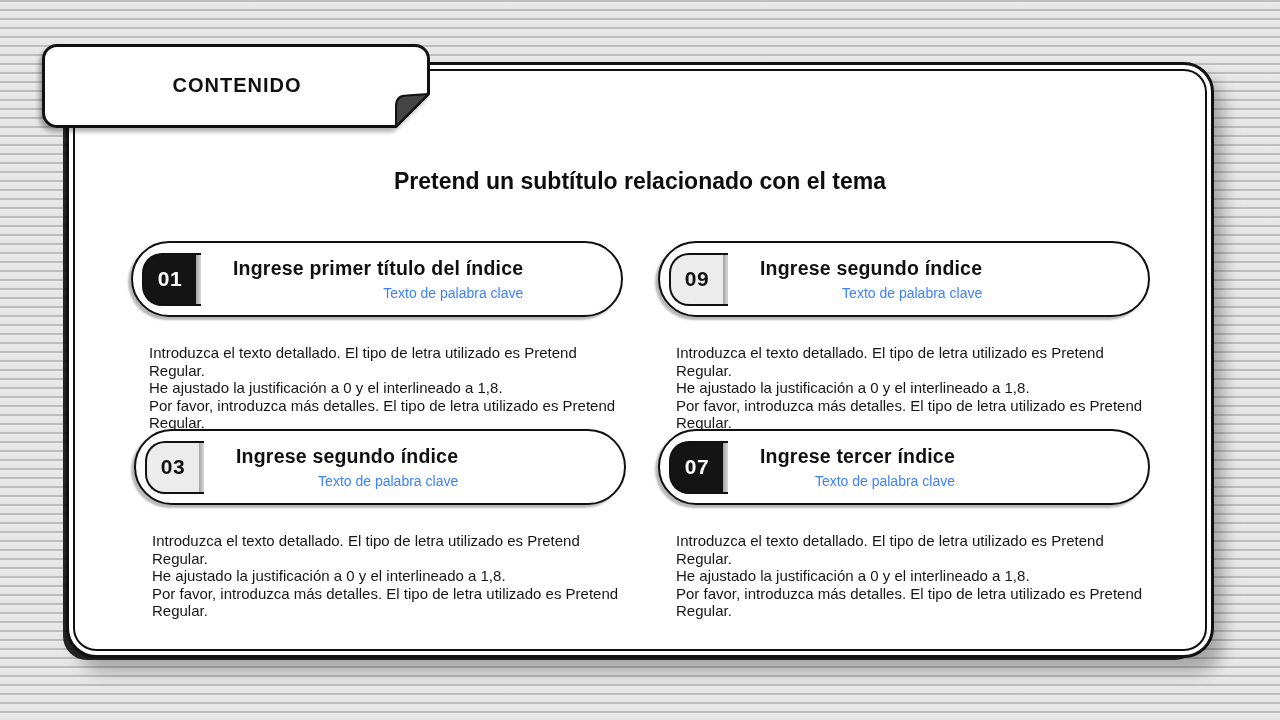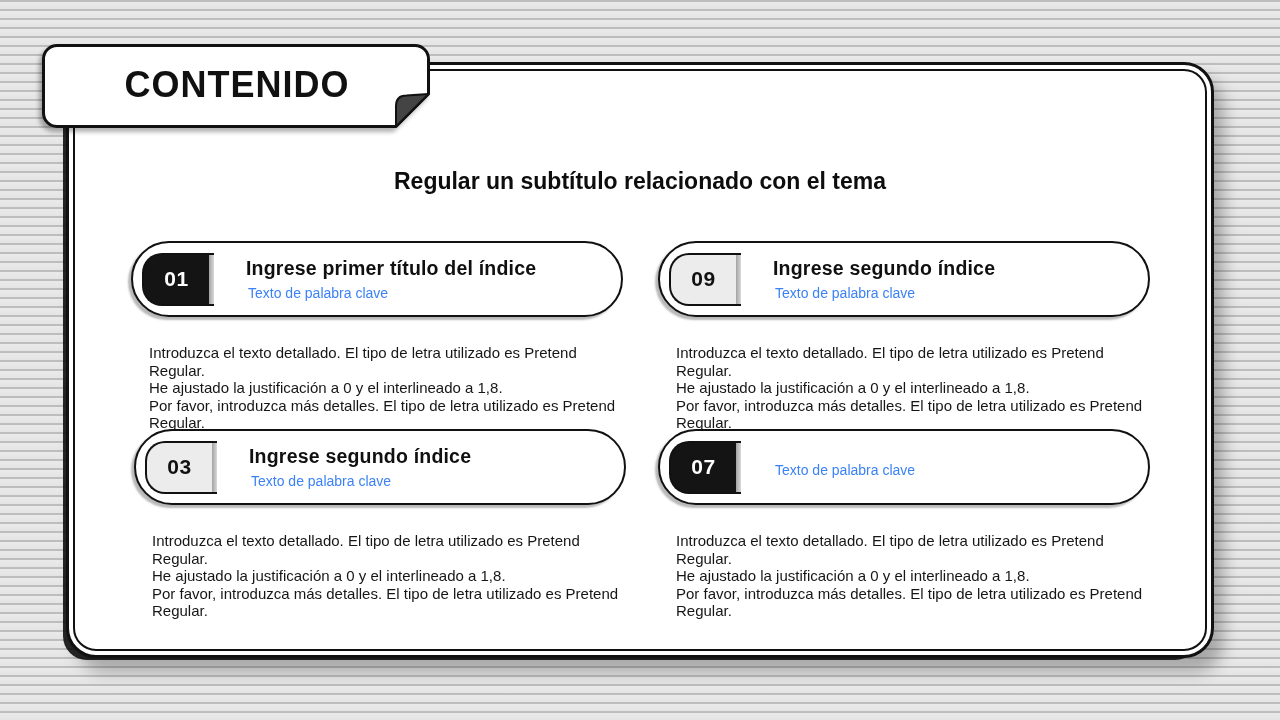--- a/index.html
+++ b/index.html
@@ -52,21 +52,21 @@
     position:absolute;
     left:42px; top:44px;
     width:390px; height:84px;
     z-index:4;
     filter:drop-shadow(-3px 4px 2px rgba(0,0,0,0.3));
   }
   .title-box svg{display:block;width:390px;height:84px;}
   .title-text{
     position:absolute; inset:0;
     display:flex; align-items:center; justify-content:center;
-    font-size:36px; font-weight:700; letter-spacing:1px;
+    font-size:20px; font-weight:700; letter-spacing:1px;
     color:var(--outline);
     padding-bottom:2px;
   }
 
   
   .subtitle{
     position:absolute;
     left:0; top:168px; width:1280px;
     text-align:center;
     font-size:23px; font-weight:700; color:#0d0d0d;
@@ -83,39 +83,39 @@
   .pill{
     height:76px; width:492px;
     background:var(--card-bg);
     border:2.5px solid var(--outline);
     border-radius:38px;
     display:flex; align-items:center;
     box-shadow:-3px 3px 2px rgba(0,0,0,0.28);
   }
   .badge{
     position:relative;
-    width:72px; height:53px;
+    width:59px; height:53px;
     margin-left:9px;
     flex:none;
     border:2.5px solid var(--outline);
     border-right:none;
     border-radius:20px 0 0 20px;
     display:flex; align-items:center; justify-content:center;
     font-size:21px; font-weight:700; letter-spacing:0.5px;
     padding-right:5px;
   }
   .badge::after{
     content:"";
     position:absolute; top:0; bottom:0; right:0; width:5px;
     background:linear-gradient(90deg,#a2a2a2,#d9d9d9);
   }
   .badge.dark{background:var(--badge-dark-bg);color:var(--badge-dark-text);}
   .badge.light{background:var(--badge-light-bg);color:var(--badge-light-text);}
 
-  .pill-text{margin-left:32px;display:flex;flex-direction:column;}
+  .pill-text{margin-left:32px;display:flex;flex-direction:column;text-align:right;}
   .pill-title{font-size:19.5px;font-weight:700;color:#101010;letter-spacing:0.2px;}
   .pill-keyword{font-size:14px;color:#3b82f6;margin-top:5px;padding-left:2px;}
 
   .details{margin:27px 0 0 18px;}
   .detail-line{font-size:15px;line-height:17.5px;color:#161616;}
 </style>
 </head>
 <body>
 
 <div class="card">
@@ -123,21 +123,21 @@
 </div>
 
 <div class="title-box">
   <svg viewBox="0 0 390 84">
     <path d="M15 1.5 H373 A13.5 13.5 0 0 1 386.5 15 V50 L354 82.5 H15 A13.5 13.5 0 0 1 1.5 69 V15 A13.5 13.5 0 0 1 15 1.5 Z" fill="#ffffff" stroke="#111111" stroke-width="3" stroke-linejoin="round"></path>
     <path d="M386.5 50 L354 82.5 L354 62 Q354 51.5 364.5 51.5 Z" fill="#444444" stroke="#111111" stroke-width="2" stroke-linejoin="round"></path>
   </svg>
   <div class="title-text">CONTENIDO</div>
 </div>
 
-<div class="subtitle">Regular un subtítulo relacionado con el tema</div>
+<div class="subtitle">Pretend un subtítulo relacionado con el tema</div>
 
 <div class="item pos-0">
   <div class="pill">
     <div class="badge dark">01</div>
     <div class="pill-text">
       <div class="pill-title">Ingrese primer título del índice</div>
       <div class="pill-keyword">Texto de palabra clave</div>
     </div>
   </div>
   <div class="details">
@@ -174,20 +174,21 @@
     <div class="detail-line">Introduzca el texto detallado. El tipo de letra utilizado es Pretend Regular.</div>
     <div class="detail-line">He ajustado la justificación a 0 y el interlineado a 1,8.</div>
     <div class="detail-line">Por favor, introduzca más detalles. El tipo de letra utilizado es Pretend Regular.</div>
   </div>
 </div>
 
 <div class="item pos-3">
   <div class="pill">
     <div class="badge dark">07</div>
     <div class="pill-text">
+      <div class="pill-title">Ingrese tercer índice</div>
       <div class="pill-keyword">Texto de palabra clave</div>
     </div>
   </div>
   <div class="details">
     <div class="detail-line">Introduzca el texto detallado. El tipo de letra utilizado es Pretend Regular.</div>
     <div class="detail-line">He ajustado la justificación a 0 y el interlineado a 1,8.</div>
     <div class="detail-line">Por favor, introduzca más detalles. El tipo de letra utilizado es Pretend Regular.</div>
   </div>
 </div>
 

